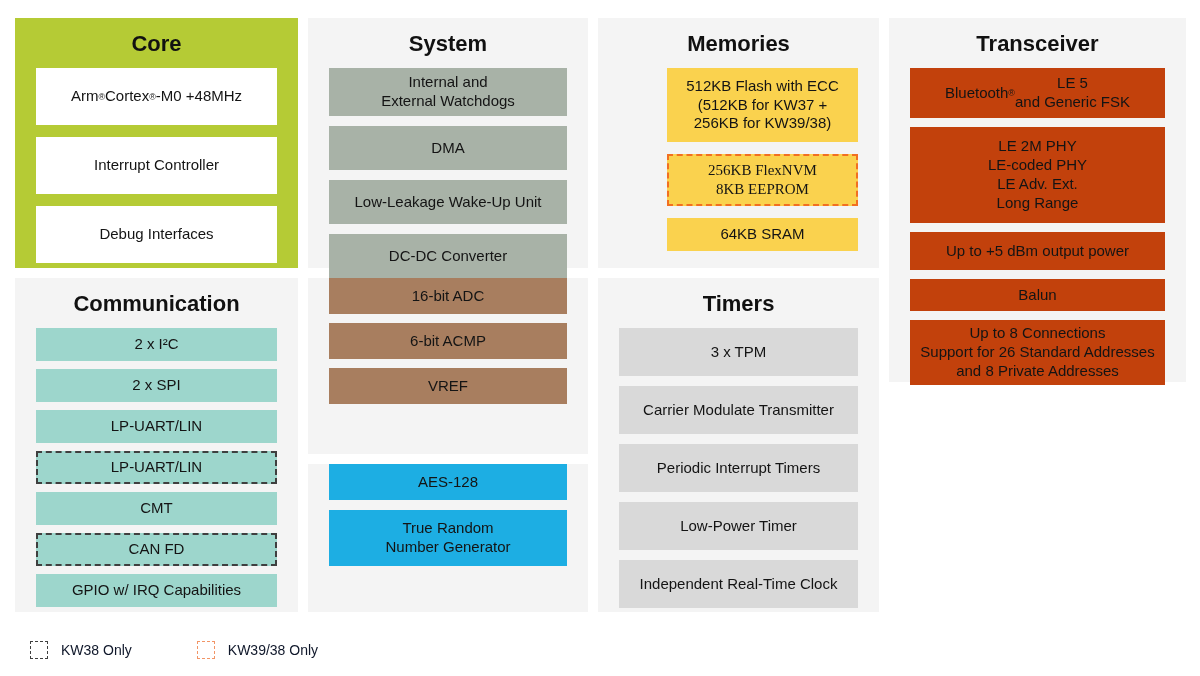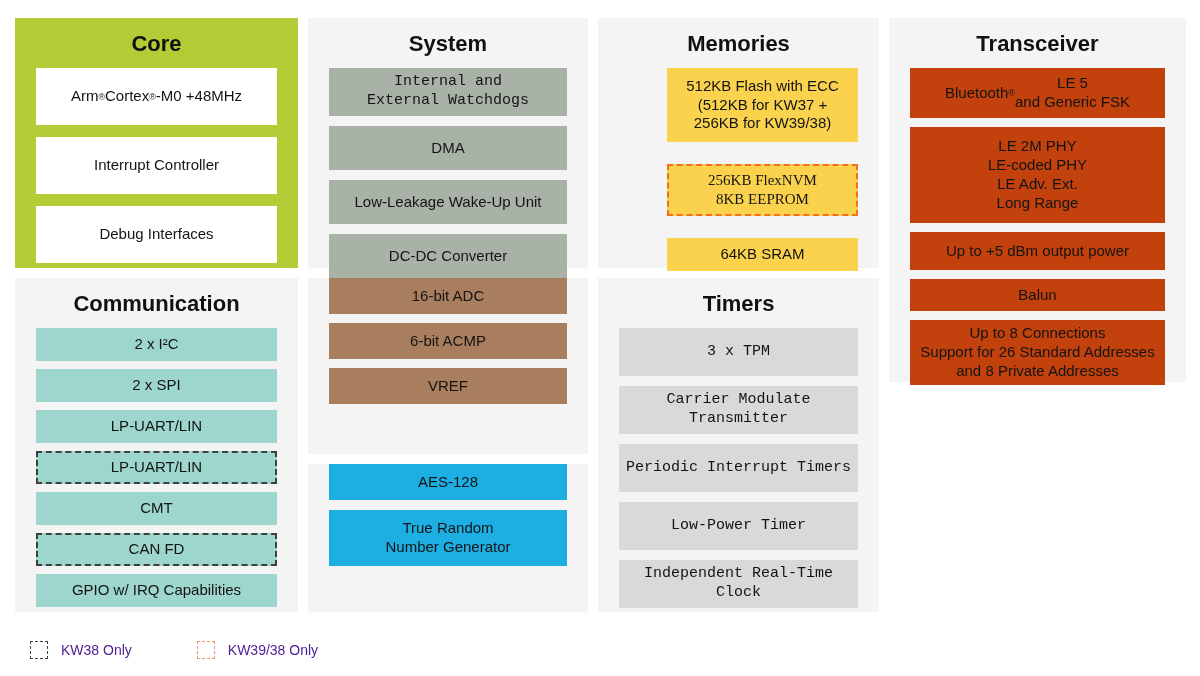--- a/index.html
+++ b/index.html
@@ -30,42 +30,42 @@
   .sec-timers .item{background:#d9d9d9;}
   .sec-transceiver .item{background:#c2410c;}
   .sec-clocks .item{background:#b4a7d1;}
 
   
   .sec-core{height:250px;} .sec-core .items{gap:12px;}
   .sec-communication{height:334px;} .sec-communication .items{gap:8px;}
   .sec-system{height:250px;} .sec-system .items{gap:10px;}
   .sec-analog{height:176px;} .sec-analog .items{gap:9px;}
   .sec-security{height:148px;} .sec-security .items{gap:10px;}
-  .sec-memories{height:250px;} .sec-memories .items{gap:22px;padding-left:48px;}
+  .sec-memories{height:250px;} .sec-memories .items{gap:12px;padding-left:48px;}
   .sec-timers{height:334px;} .sec-timers .items{gap:10px;}
   .sec-transceiver{height:364px;} .sec-transceiver .items{gap:9px;}
   .sec-clocks{height:220px;} .sec-clocks .items{gap:9px;}
 
   
   .h32{min-height:32px;} .h33{min-height:33px;} .h36{min-height:36px;}
-  .h38{min-height:38px;} .h44{min-height:44px;} .h48{min-height:48px;font-family:Liberation Mono, monospace;}
+  .h38{min-height:38px;} .h44{min-height:44px;} .h48{min-height:48px;}
   .h50{min-height:50px;} .h52{min-height:52px;} .h56{min-height:56px;}
   .h57{min-height:57px;} .h60{min-height:60px;} .h74{min-height:74px;} .h96{min-height:96px;}
 
   .dash-black{border:2px dashed #3f3f3f;}
   .dash-orange{border:2px dashed #f26f21;font-family:Liberation Serif, serif;}
 
   
   .legend{position:absolute;left:30px;top:641px;display:flex;align-items:center;}
   .legend-entry{display:flex;align-items:center;}
   .legend-entry + .legend-entry{margin-left:65px;}
   .swatch{width:16px;height:16px;background:#fff;margin-right:13px;}
   .swatch.dash-black{border:1.5px dashed #3f3f3f;}
   .swatch.dash-orange{border:1.5px dashed #f29566;}
-  .legend-label{font-size:14px;color:#4c1d95;}
+  .legend-label{font-size:14px;color:#0f172a;}
 </style>
 </head>
 <body>
 
 <div class="canvas">
   <div class="grid">
 
     <div class="col col1">
       <section class="panel sec-core">
         <h2>Core</h2>

